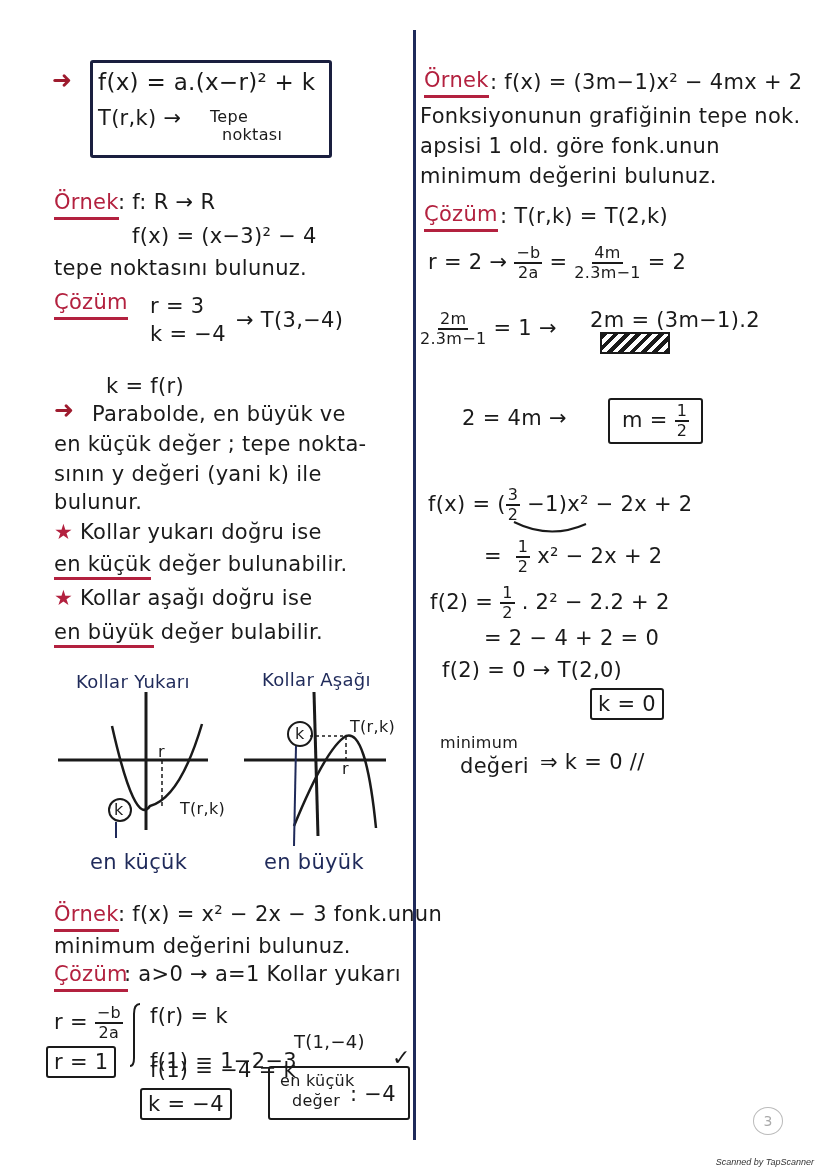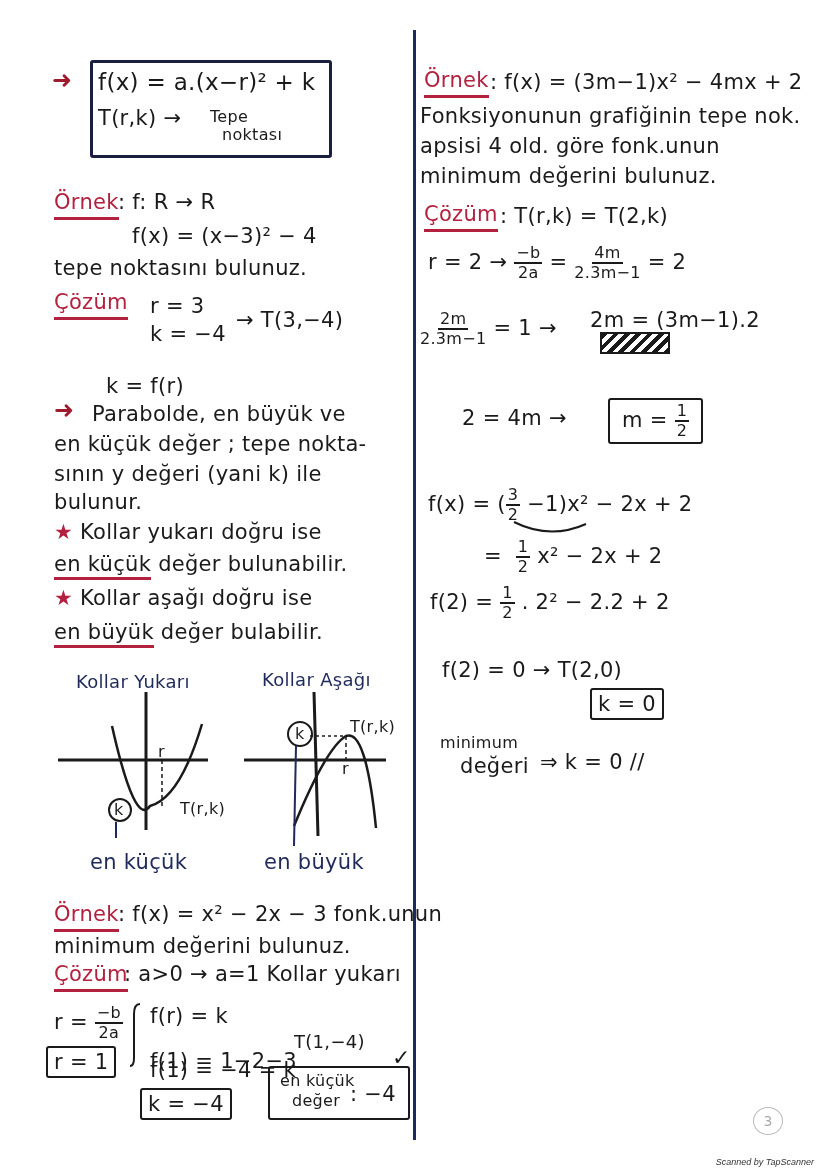--- a/index.html
+++ b/index.html
@@ -121,21 +121,21 @@
 
   <div class="box" style="left:268px;top:1066px;width:138px;height:50px;border-width:2px;border-color:#1a1a1a;"></div>
   <span class="t sm" style="left:280px;top:1072px;">en küçük</span>
   <span class="t sm" style="left:292px;top:1092px;">değer</span>
   <span class="t" style="left:350px;top:1080px;">: −4</span>
   <span class="t" style="left:392px;top:1044px;font-size:22px;">✓</span>
 
   <span class="t red ul" style="left:424px;top:66px;">Örnek</span>
   <span class="t" style="left:490px;top:68px;">: f(x) = (3m−1)x² − 4mx + 2</span>
   <span class="t" style="left:420px;top:102px;">Fonksiyonunun grafiğinin tepe nok.</span>
-  <span class="t" style="left:420px;top:132px;">apsisi 4 old. göre fonk.unun</span>
+  <span class="t" style="left:420px;top:132px;">apsisi 1 old. göre fonk.unun</span>
   <span class="t" style="left:420px;top:162px;">minimum değerini bulunuz.</span>
 
   <span class="t red ul" style="left:424px;top:200px;">Çözüm</span>
   <span class="t" style="left:500px;top:202px;">: T(r,k) = T(2,k)</span>
 
   <span class="t" style="left:428px;top:244px;">
     <span>r = 2 →</span>
     <span class="frac">
         <span class="num">−b</span>
         <span>2a</span>
@@ -186,20 +186,21 @@
   </span>
 
   <span class="t" style="left:430px;top:584px;">
     <span>f(2) =</span>
     <span class="frac">
         <span class="num">1</span>
         <span>2</span>
       </span>
     <span>. 2² − 2.2 + 2</span>
   </span>
+  <span class="t" style="left:484px;top:624px;">= 2 − 4 + 2 = 0</span>
   <span class="t" style="left:442px;top:656px;">f(2) = 0  →  T(2,0)</span>
   <span class="t bx" style="left:590px;top:688px;">k = 0</span>
 
   <span class="t sm" style="left:440px;top:734px;">minimum</span>
   <span class="t" style="left:460px;top:752px;">değeri</span>
   <span class="t" style="left:540px;top:748px;">⇒ k = 0 //</span>
 
   <div class="pagenum">3</div>
   <div class="footer">Scanned by TapScanner</div>
 </div>

